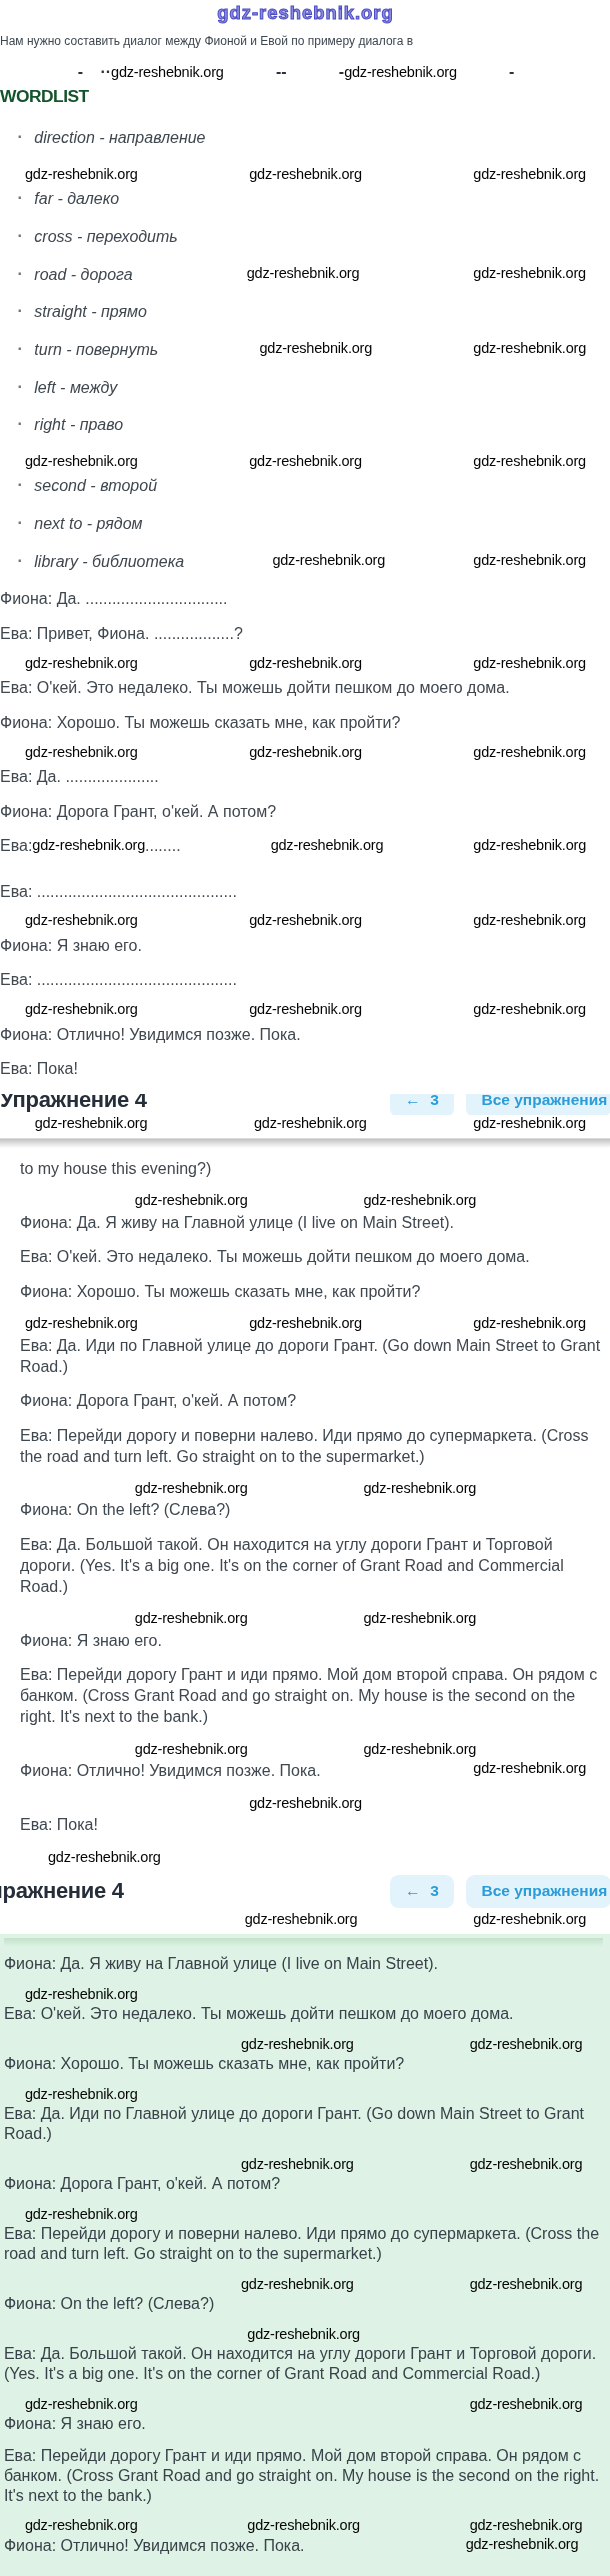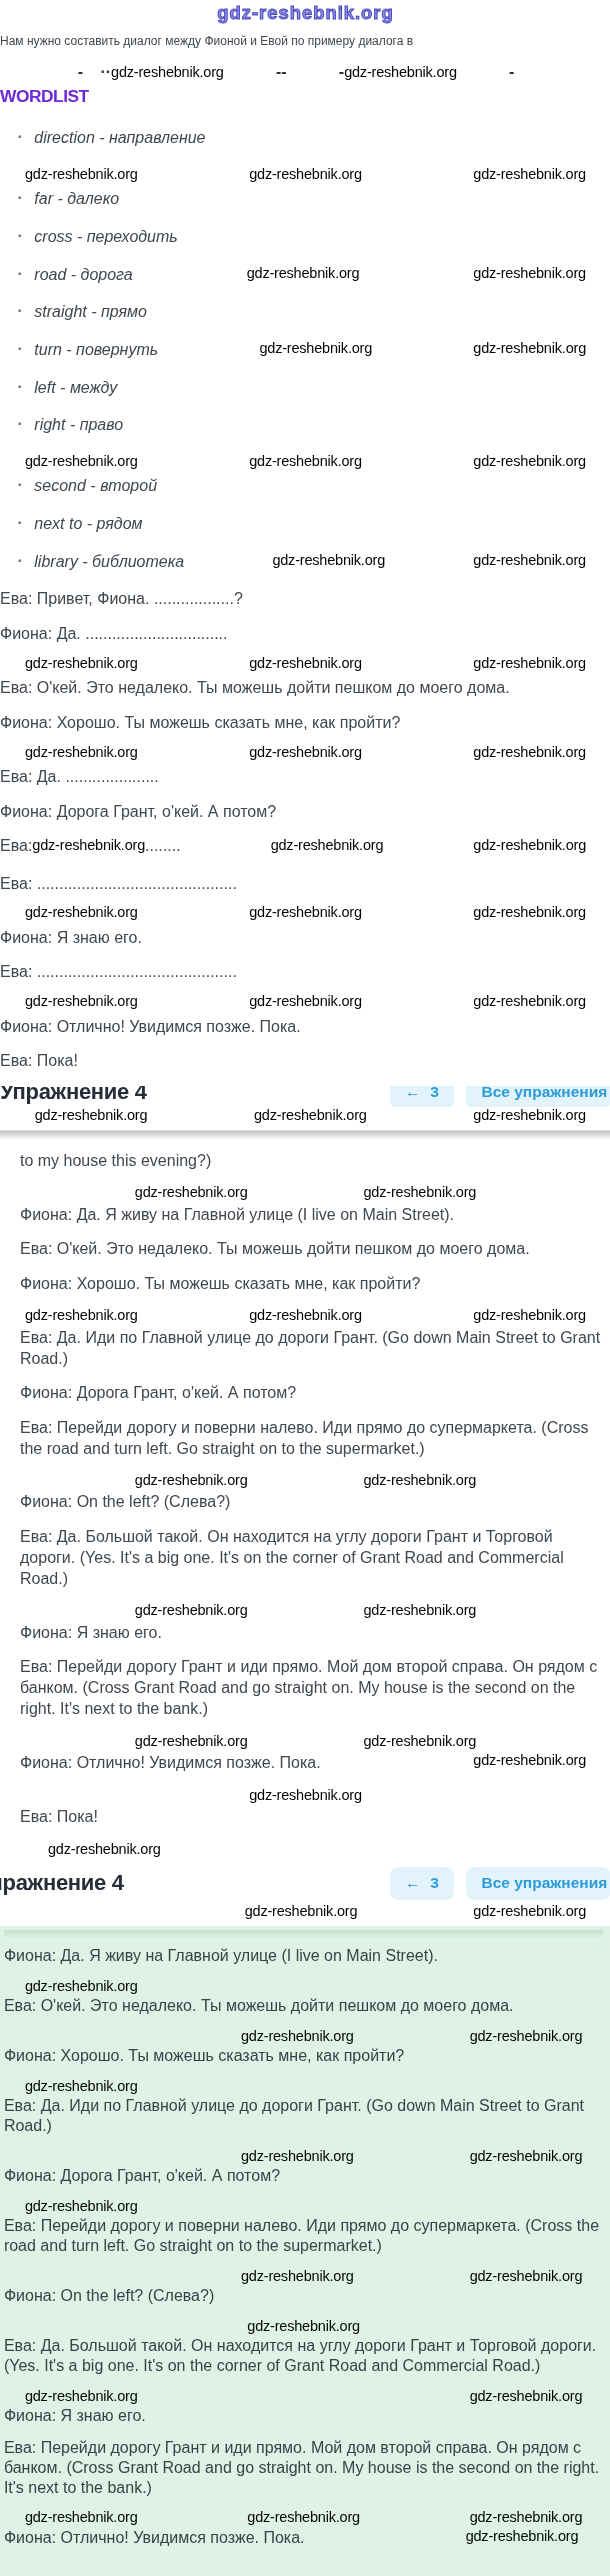--- a/index.html
+++ b/index.html
@@ -20,29 +20,29 @@
   .dash-row{display:flex;align-items:center;padding:0 9.7px;height:21px;color:#2b323c;font-weight:600;}
   .dash-row .sp{flex:1;}
   
   .wm{font-size:14.5px;font-weight:500;color:#050505;letter-spacing:-0.2px;white-space:nowrap;}
   .wm-row{display:flex;padding:0 25px;margin:0 0 5.8px 0;height:17.4px;align-items:flex-start;}
   .jsb{justify-content:space-between;}
   .jc{justify-content:center;gap:116px;}
   .je{justify-content:flex-end;gap:116px;}
   .tight{margin-top:-3.9px;}
   
-  .wordlist-title{margin:3.9px 0 21px 0;font-size:17.4px;font-weight:800;letter-spacing:-0.5px;color:#6d28d9;}
+  .wordlist-title{margin:3.9px 0 21px 0;font-size:17.4px;font-weight:800;letter-spacing:-0.5px;color:#14532d;}
   .bullet{display:flex;align-items:flex-start;}
   .b-row{display:flex;justify-content:space-between;padding-right:25px;margin:0 0 18.4px 0;min-height:19.3px;}
   .b-solo{margin:0 0 18.4px 0;}
   .dot{color:#6a727a;margin:0 11.6px 0 17.4px;font-weight:700;}
   .bullet span.bw{font-size:16px;line-height:19.3px;font-style:italic;}
   
   .dlg p{margin:0 0 15.5px 0;font-size:16px;line-height:19.3px;}
-  .blank-row{display:flex;align-items:flex-start;margin:0 0 19px 0;padding-right:25px;}
+  .blank-row{display:flex;align-items:flex-start;margin:0 0 27px 0;padding-right:25px;}
   .blank-row .sp{flex:1;}
   
   .header-clip{height:21px;overflow:hidden;}
   .ex-header{display:flex;align-items:center;justify-content:space-between;height:39px;gap:12px;}
   .ex-title{font-size:22px;font-weight:800;color:#262e3a;letter-spacing:-0.3px;margin:0;white-space:nowrap;}
   .nav{display:flex;gap:11.6px;flex-shrink:0;}
   .nav-btn{
     display:flex;align-items:center;gap:9.7px;
     background:#e2f3fb;color:#2b9cd8;border:none;
     border-radius:8.7px;padding:7.7px 15.5px;font-size:15.5px;font-weight:600;
@@ -152,22 +152,22 @@
 <div class="b-row">
   <div class="bullet">
     <span class="dot">·</span>
     <span class="bw">library - библиотека</span>
   </div>
   <span class="wm">gdz-reshebnik.org</span>
   <span class="wm">gdz-reshebnik.org</span>
 </div>
 
 <div class="dlg">
+  <p>Фиона: Да. ................................</p>
   <p>Ева: Привет, Фиона. ..................?</p>
-  <p>Фиона: Да. ................................</p>
   <div class="wm-row jsb tight">
     <span class="wm">gdz-reshebnik.org</span>
     <span class="wm">gdz-reshebnik.org</span>
     <span class="wm">gdz-reshebnik.org</span>
   </div>
   <p>Ева: О'кей. Это недалеко. Ты можешь дойти пешком до моего дома.</p>
   <p>Фиона: Хорошо. Ты можешь сказать мне, как пройти?</p>
   <div class="wm-row jsb tight">
     <span class="wm">gdz-reshebnik.org</span>
     <span class="wm">gdz-reshebnik.org</span>

